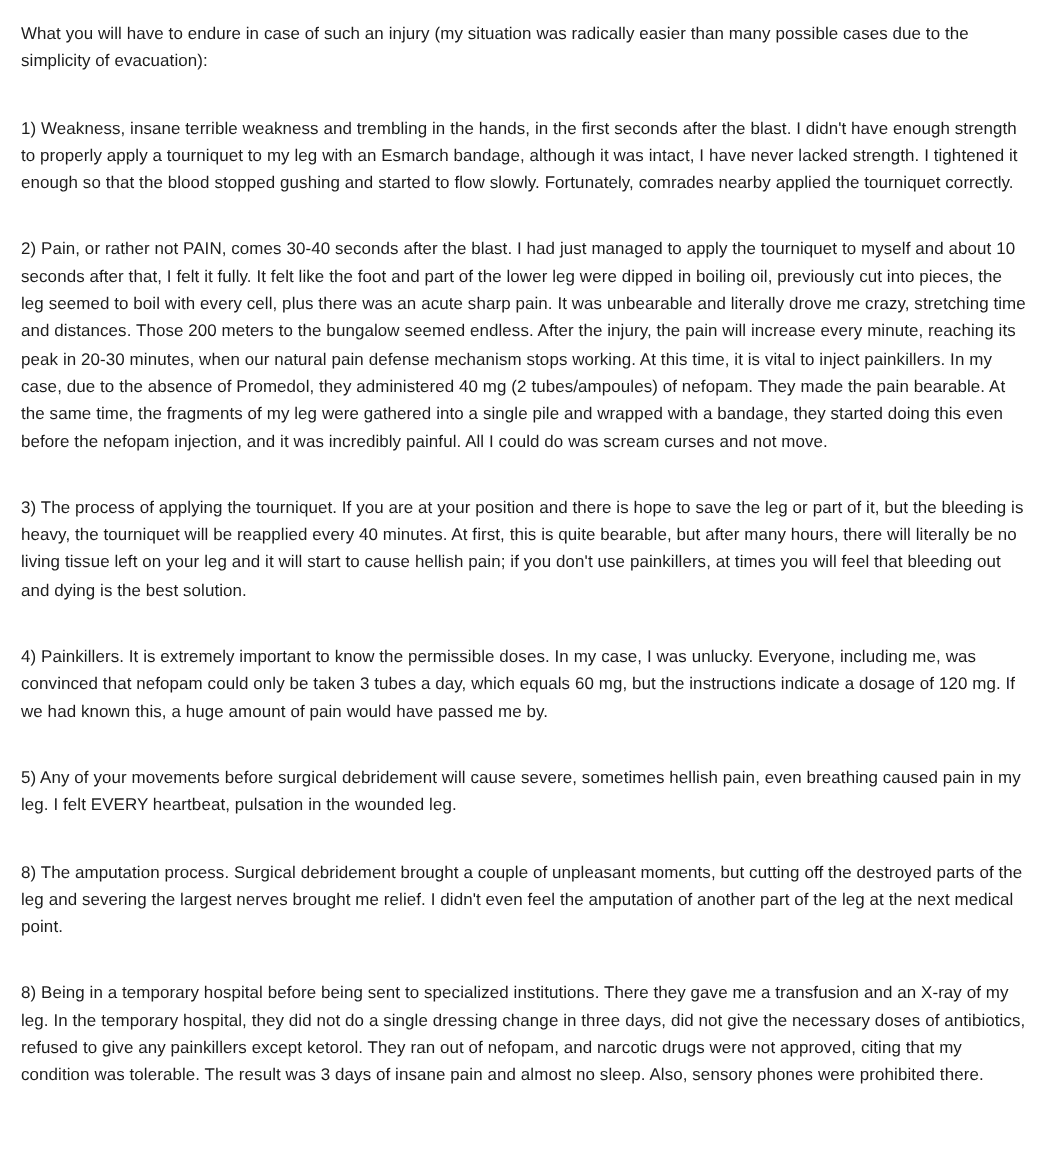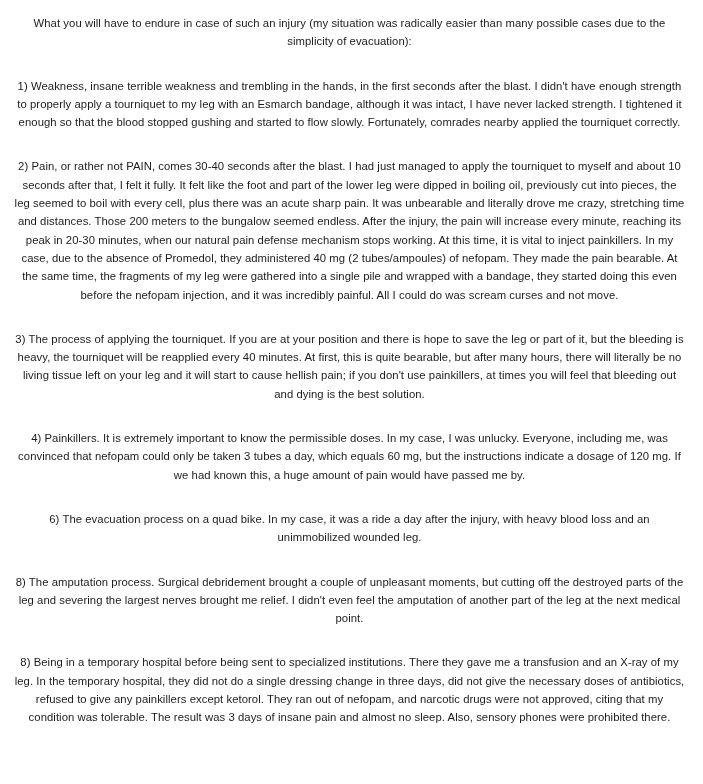--- a/index.html
+++ b/index.html
@@ -17,32 +17,32 @@
     width: 703px;
     box-sizing: border-box;
     padding: 14px 18px 10px 14px;
     background: #ffffff;
   }
   .para {
     font-size: 11.3px;
     line-height: 1.62;
     color: #1c1c1c;
     margin: 0 0 26px 0;
-    text-align: center;
+    text-align: left;
     letter-spacing: 0.005em;
   }
   .para:last-child {
     margin-bottom: 0;
   }
 </style>
 </head>
 <body>
 
 <div class="page">
   <p class="para">What you will have to endure in case of such an injury (my situation was radically easier than many possible cases due to the simplicity of evacuation):</p>
   <p class="para">1) Weakness, insane terrible weakness and trembling in the hands, in the first seconds after the blast. I didn't have enough strength to properly apply a tourniquet to my leg with an Esmarch bandage, although it was intact, I have never lacked strength. I tightened it enough so that the blood stopped gushing and started to flow slowly. Fortunately, comrades nearby applied the tourniquet correctly.</p>
   <p class="para">2) Pain, or rather not PAIN, comes 30-40 seconds after the blast. I had just managed to apply the tourniquet to myself and about 10 seconds after that, I felt it fully. It felt like the foot and part of the lower leg were dipped in boiling oil, previously cut into pieces, the leg seemed to boil with every cell, plus there was an acute sharp pain. It was unbearable and literally drove me crazy, stretching time and distances. Those 200 meters to the bungalow seemed endless. After the injury, the pain will increase every minute, reaching its peak in 20-30 minutes, when our natural pain defense mechanism stops working. At this time, it is vital to inject painkillers. In my case, due to the absence of Promedol, they administered 40 mg (2 tubes/ampoules) of nefopam. They made the pain bearable. At the same time, the fragments of my leg were gathered into a single pile and wrapped with a bandage, they started doing this even before the nefopam injection, and it was incredibly painful. All I could do was scream curses and not move.</p>
   <p class="para">3) The process of applying the tourniquet. If you are at your position and there is hope to save the leg or part of it, but the bleeding is heavy, the tourniquet will be reapplied every 40 minutes. At first, this is quite bearable, but after many hours, there will literally be no living tissue left on your leg and it will start to cause hellish pain; if you don't use painkillers, at times you will feel that bleeding out and dying is the best solution.</p>
   <p class="para">4) Painkillers. It is extremely important to know the permissible doses. In my case, I was unlucky. Everyone, including me, was convinced that nefopam could only be taken 3 tubes a day, which equals 60 mg, but the instructions indicate a dosage of 120 mg. If we had known this, a huge amount of pain would have passed me by.</p>
-  <p class="para">6) The evacuation process on a quad bike. In my case, it was a ride a day after the injury, with heavy blood loss and an unimmobilized wounded leg.</p>
+  <p class="para">5) Any of your movements before surgical debridement will cause severe, sometimes hellish pain, even breathing caused pain in my leg. I felt EVERY heartbeat, pulsation in the wounded leg.</p>
   <p class="para">8) The amputation process. Surgical debridement brought a couple of unpleasant moments, but cutting off the destroyed parts of the leg and severing the largest nerves brought me relief. I didn't even feel the amputation of another part of the leg at the next medical point.</p>
   <p class="para">8) Being in a temporary hospital before being sent to specialized institutions. There they gave me a transfusion and an X-ray of my leg. In the temporary hospital, they did not do a single dressing change in three days, did not give the necessary doses of antibiotics, refused to give any painkillers except ketorol. They ran out of nefopam, and narcotic drugs were not approved, citing that my condition was tolerable. The result was 3 days of insane pain and almost no sleep. Also, sensory phones were prohibited there.</p>
 </div>
 
 </body></html>

